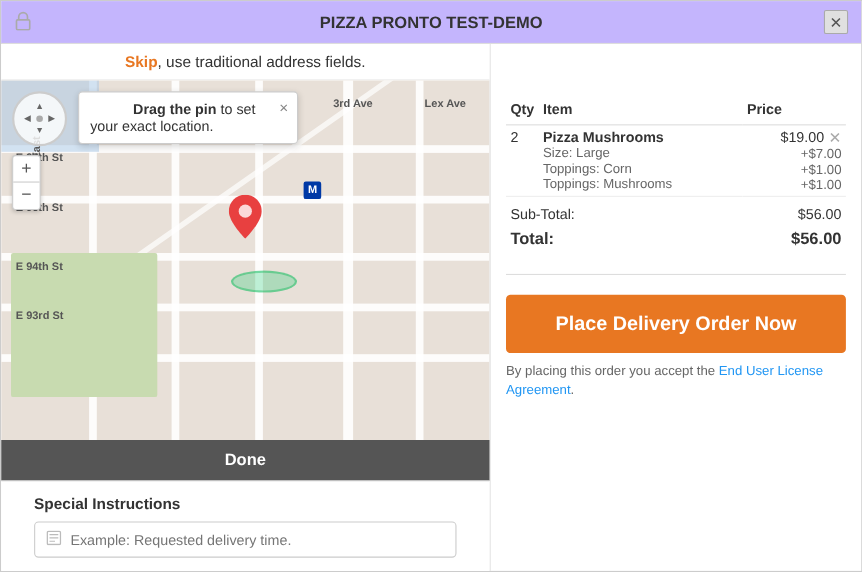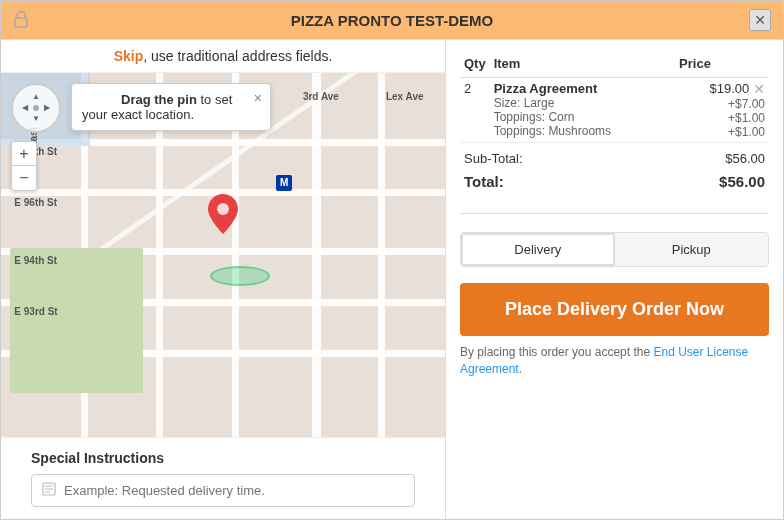--- a/index.html
+++ b/index.html
@@ -21,21 +21,21 @@
       display: flex;
       flex-direction: column;
       overflow: hidden;
     }
     .title-bar {
       display: flex;
       align-items: center;
       justify-content: space-between;
       padding: 8px 12px;
       border-bottom: 1px solid #ddd;
-      background: #fdba74;
+      background: #c4b5fd;
       flex-shrink: 0;
     }
     .title-bar-title {
       font-weight: bold;
       font-size: 15px;
       color: #333;
       flex: 1;
       text-align: center;
     }
     .title-bar-left {
@@ -253,20 +253,21 @@
       flex: 1;
       display: flex;
       flex-direction: column;
       padding: 12px 14px;
       overflow-y: auto;
     }
     .order-table {
       width: 100%;
       border-collapse: collapse;
       margin-bottom: 10px;
+      margin-top: 36px;
     }
     .order-table th {
       text-align: left;
       font-size: 13px;
       font-weight: bold;
       color: #333;
       border-bottom: 1px solid #ddd;
       padding: 4px 4px 6px;
     }
     .order-table th.price-col {
@@ -458,20 +459,21 @@
           <svg width="30" height="40" viewBox="0 0 30 40">
             <path d="M15 0 C6.7 0 0 6.7 0 15 C0 25 15 40 15 40 C15 40 30 25 30 15 C30 6.7 23.3 0 15 0Z" fill="#e84040"></path>
             <circle cx="15" cy="15" r="6" fill="#fff" opacity="0.8"></circle>
           </svg>
         </div>
 
         <div style="position:absolute; left:47%; top:53%; width:60px; height:20px; background:rgba(0,200,100,0.25); border-radius:50%; border: 2px solid rgba(0,180,80,0.4); z-index:13;"></div>
 
       </div>
 
+      <div class="done-bar">Done</div>
 
       <div class="special-instructions">
         <h3>Special Instructions</h3>
         <div class="special-input-wrap">
           <span class="special-input-icon">
             <svg width="14" height="14" viewBox="0 0 14 14" fill="none">
               <rect x="1" y="1" width="12" height="12" rx="1" stroke="#bbb" stroke-width="1.2"></rect>
               <line x1="3" y1="4" x2="11" y2="4" stroke="#bbb" stroke-width="1"></line>
               <line x1="3" y1="7" x2="11" y2="7" stroke="#bbb" stroke-width="1"></line>
               <line x1="3" y1="10" x2="8" y2="10" stroke="#bbb" stroke-width="1"></line>
@@ -490,21 +492,21 @@
           <tr>
             <th class="qty-col">Qty</th>
             <th>Item</th>
             <th class="price-col">Price</th>
           </tr>
         </thead>
         <tbody>
           <tr>
             <td class="qty-cell">2</td>
             <td>
-              <div class="item-name">Pizza Agreement</div>
+              <div class="item-name">Pizza Mushrooms</div>
               <div class="item-detail">Size: Large</div>
               <div class="item-detail">Toppings: Corn</div>
               <div class="item-detail">Toppings: Mushrooms</div>
             </td>
             <td class="price">
               <div style="display:flex; align-items:flex-start; justify-content:flex-end;">
                 <span>$19.00</span>
                 <span class="remove-item">✕</span>
               </div>
               <div class="price-detail">+$7.00</div>
@@ -518,24 +520,20 @@
           </tr>
           <tr class="total-row">
             <td colspan="2">Total:</td>
             <td class="price">$56.00</td>
           </tr>
         </tbody>
       </table>
 
       <hr class="separator">
 
-      <div class="delivery-toggle">
-        <button class="toggle-btn active">Delivery</button>
-        <button class="toggle-btn">Pickup</button>
-      </div>
 
       <button class="place-order-btn">Place Delivery Order Now</button>
 
       <div class="eula-text">
         <span>By placing this order you accept the </span><a class="eula-link" href="#">End User License Agreement</a><span>.</span>
       </div>
 
     </div>
   </div>
 </div>

